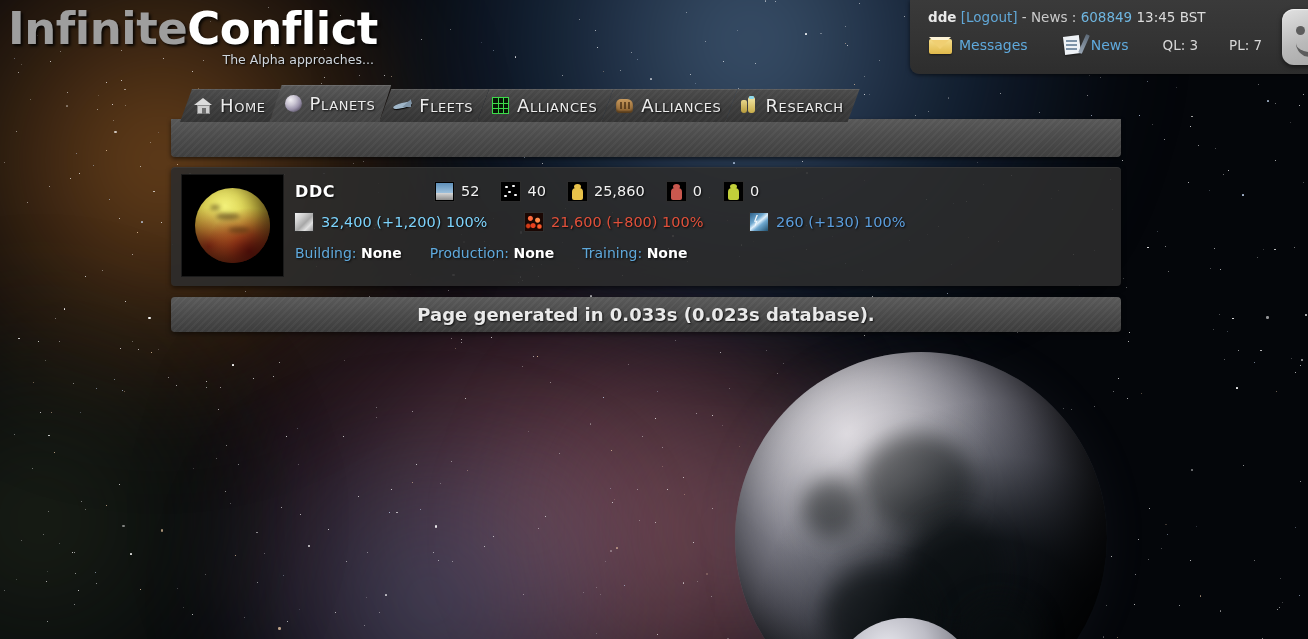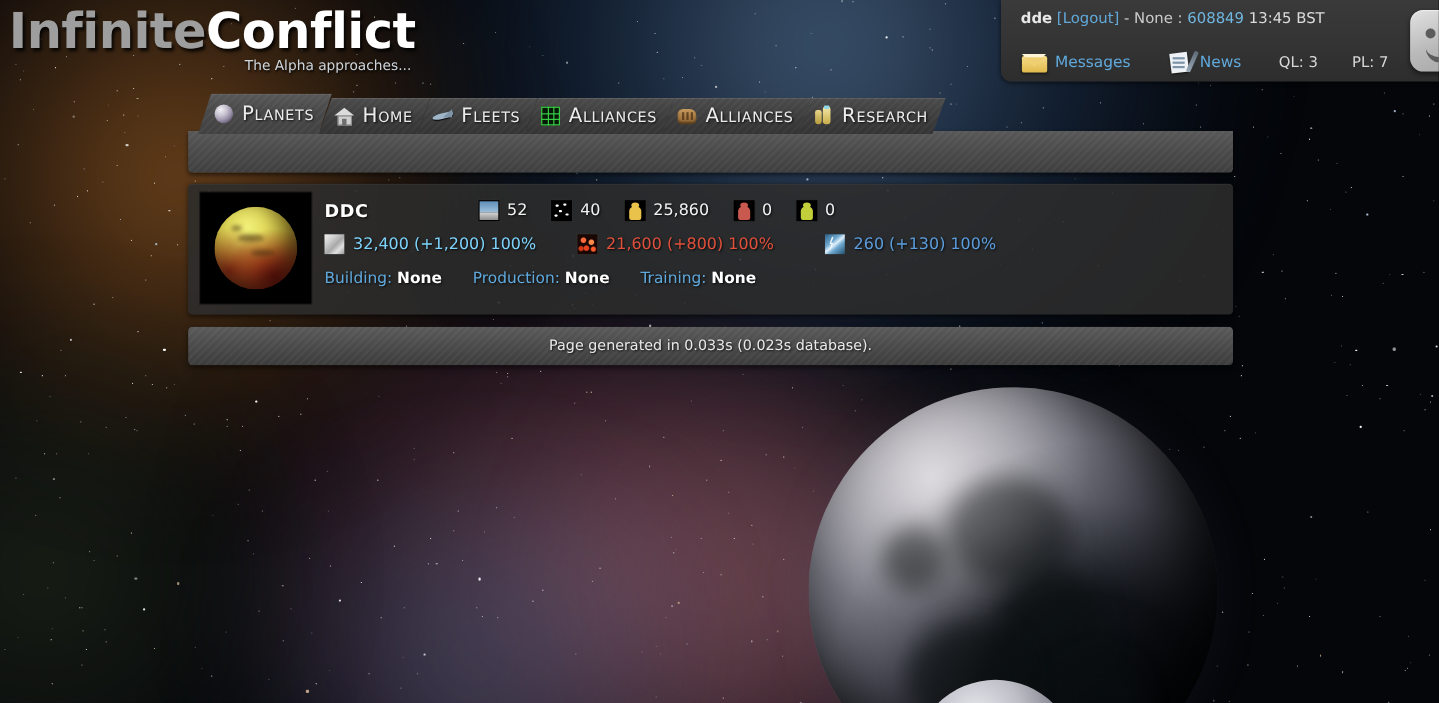--- a/index.html
+++ b/index.html
@@ -56,21 +56,21 @@
     box-shadow:0 1px 4px rgba(0,0,0,.6);
     display:flex;align-items:flex-start;
   }
   #userinfo{flex:1;padding:7px 0 0 18px;}
   .urow1{font-size:13.5px;color:#d6d6d6;white-space:nowrap;line-height:20px;}
   .urow1 .uname{color:#e8e8e8;font-weight:bold;}
   .urow1 .ulogout{color:#61a8d8;}
   .urow1 .uturnv{color:#6fb6e0;}
   .urow1 .udash,.urow1 .ulabel{color:#cbcbcb;}
   .urow1 .utime{color:#dcdcdc;}
-  .urow2{display:flex;align-items:center;gap:17px;margin-top:19px;justify-content:space-between;}
+  .urow2{display:flex;align-items:center;gap:17px;margin-top:7px;justify-content:space-between;}
   .hlink{display:flex;align-items:center;gap:5px;margin-right:17px;cursor:pointer;}
   .hlink .txt{color:#5fa9dc;font-size:14px;}
   .qlpl{color:#d8d8d8;font-size:13.5px;margin-right:14px;white-space:nowrap;}
   
   .ico-env{width:26px;height:19px;position:relative;display:inline-block;}
   .ico-env .body{position:absolute;left:1px;top:3px;width:23px;height:15px;background:linear-gradient(180deg,#f6dd8a,#e0b94b);border-radius:2px;box-shadow:0 1px 2px rgba(0,0,0,.5);}
   .ico-env .flap{position:absolute;left:1px;top:1px;width:0;height:0;border-left:11.5px solid transparent;border-right:11.5px solid transparent;border-top:11px solid #fdf3d6;}
   .ico-env .flap2{position:absolute;left:3px;top:4px;width:0;height:0;border-left:9.5px solid transparent;border-right:9.5px solid transparent;border-top:9px solid #f0cf72;}
   
   .ico-news{width:24px;height:22px;position:relative;display:inline-block;}
@@ -154,21 +154,21 @@
   #footer-panel{
     position:absolute;left:171px;top:297px;width:950px;height:35px;z-index:4;
     background:
       repeating-linear-gradient(135deg, rgba(255,255,255,.035) 0 2px, rgba(0,0,0,0) 2px 5px),
       linear-gradient(180deg,#5a5a5a 0%,#4c4c4c 45%,#3c3c3c 100%);
     border-radius:4px;
     display:flex;align-items:center;justify-content:center;
     box-shadow:0 2px 5px rgba(0,0,0,.5);
   }
   #footer-panel .ftxt{
-    color:#eaeaea;font-size:13px;font-weight:normal;
+    color:#eaeaea;font-size:18px;font-weight:bold;
     text-shadow:1px 1px 2px rgba(0,0,0,.8);
   }
 
   
   #pthumb{
     position:absolute;left:11px;top:8px;width:101px;height:101px;background:#000;
     box-shadow:0 0 0 1px #1a1a1a;
   }
   #pthumb .pl{
     position:absolute;left:13px;top:13px;width:75px;height:75px;border-radius:50%;
@@ -809,21 +809,21 @@
   </div>
   <div class="tag">The Alpha approaches...</div>
 </div>
 
 <div id="userbox">
   <div id="userinfo">
     <div class="urow1">
       <span class="uname">dde</span>
       <span class="ulogout">[Logout]</span>
       <span class="udash">-</span>
-      <span class="ulabel">None :</span>
+      <span class="ulabel">News :</span>
       <span class="uturnv">608849</span>
       <span class="utime">13:45 BST</span>
     </div>
     <div class="urow2">
       <div class="hlink">
         <span class="ico-env">
           <span class="body"></span>
             <span class="flap"></span>
             <span class="flap2"></span>
         </span>
@@ -844,33 +844,33 @@
     </div>
   </div>
   <div id="avatar">
     <span class="eye l"></span>
     <span class="eye r"></span>
     <span class="mouth"></span>
   </div>
 </div>
 
 <div id="tabs">
-  <div class="tab active">
-    <span class="tab-ico ico-planet">
-        <span class="ball"></span>
-      </span>
-    <span class="tlabel">Planets</span>
-  </div>
   <div class="tab">
     <span class="tab-ico ico-home">
       <span class="roof"></span>
         <span class="bdy"></span>
         <span class="dr"></span>
     </span>
     <span class="tlabel">Home</span>
+  </div>
+  <div class="tab active">
+    <span class="tab-ico ico-planet">
+        <span class="ball"></span>
+      </span>
+    <span class="tlabel">Planets</span>
   </div>
   <div class="tab">
     <span class="tab-ico ico-fleet">
         <span class="hull"></span>
         <span class="wing"></span>
       </span>
     <span class="tlabel">Fleets</span>
   </div>
   <div class="tab">
     <span class="tab-ico ico-nav">

